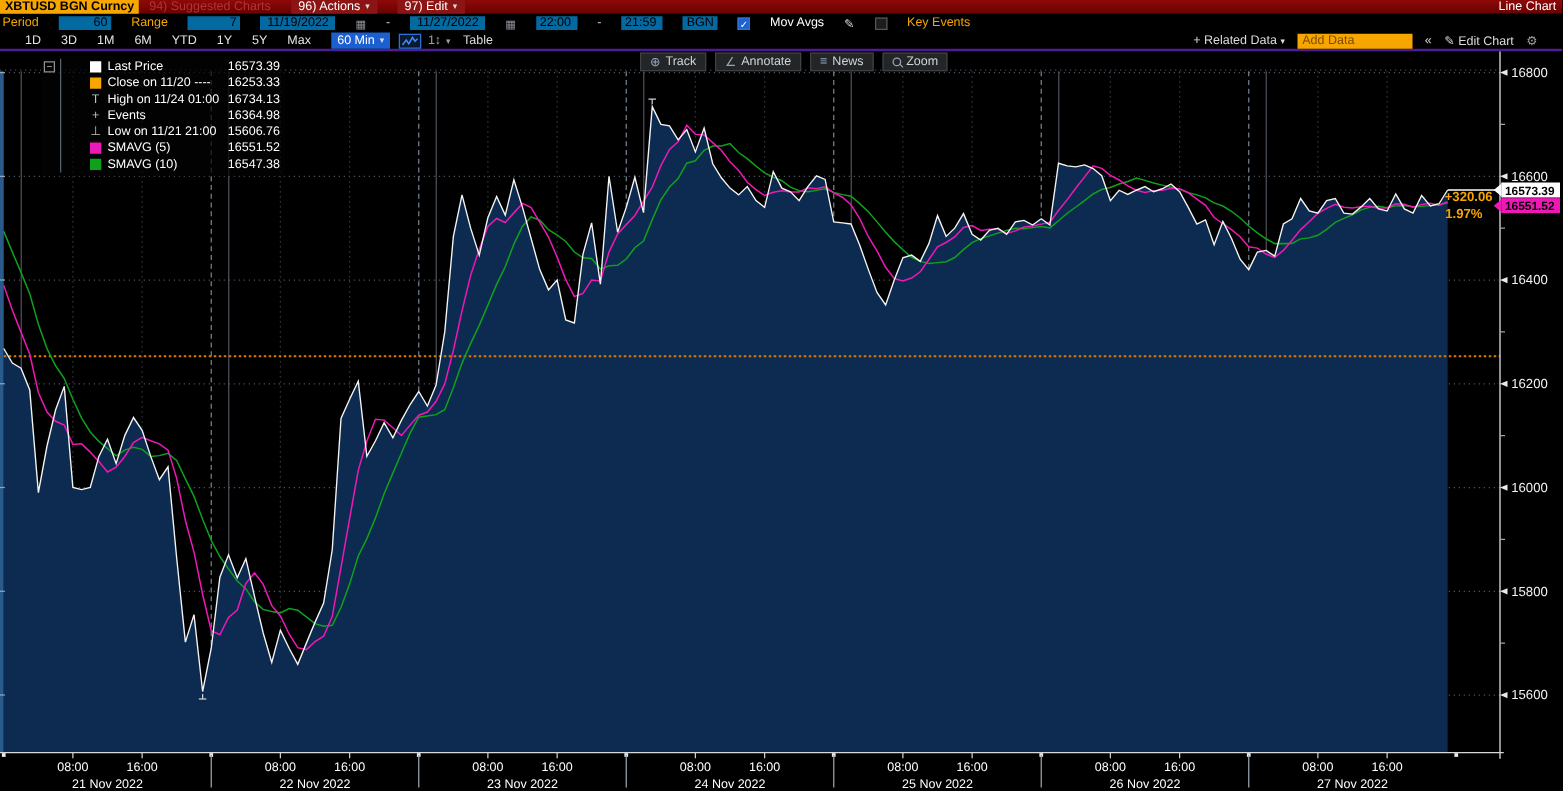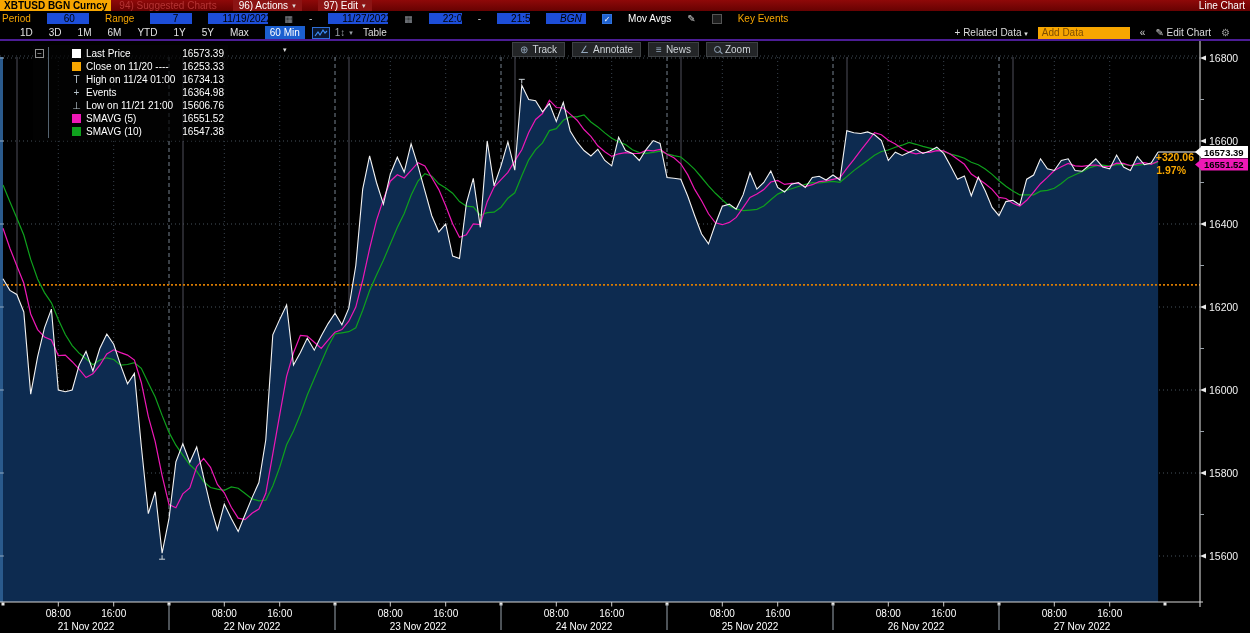--- a/index.html
+++ b/index.html
@@ -13,39 +13,39 @@
   .sec-box { background:#f7a600; color:#000; padding:0 4px; height:11px; font-weight:bold; white-space:nowrap;text-align:center; }
   .sugg { color:#b43434; margin-left:8px; white-space:nowrap; }
   .rmenu { color:#fff; margin-left:16px; display:flex; align-items:center; gap:4px;
     background:#8c1414; padding:0 6px; height:11px; white-space:nowrap; }
   .caret { font-size:7px; color:#ddd; }
   .bar1-right { margin-left:auto; color:#fff; padding-right:5px; }
 
   
   .bar2 { height:15px; background:#000; display:flex; align-items:center;
     font-size:10px; gap:16px; padding-left:2px; color:#f7a600; }
-  .fld { background:#1d4ed8; color:#000; height:11px; line-height:11px; padding:0 14px; white-space:nowrap; }
+  .fld { background:#0369a1; color:#000; height:11px; line-height:11px; padding:0 3px; white-space:nowrap; }
   .w40 { width:42px; text-align:right; }
   .w58 { width:60px; text-align:center; }
   .w30 { width:33px; text-align:left; }
-  .w24 { width:40px; text-align:left;font-style:italic; }
+  .w24 { width:28px; text-align:right; }
   .cal { color:#8a8f96; font-size:9px; }
   .dash { color:#ccc; }
   .cb { width:10px; height:10px; flex:none; font-size:8px; line-height:9px; text-align:center; }
   .cb-checked { background:#1f62cf; color:#fff; border:1px solid #2f72df; }
   .cb-empty { background:#1d1d1d; border:1px solid #555; }
   .lbl-white { color:#fff; }
   .pencil { color:#d0d0d0; }
 
   
   .bar3 { height:15px; background:#000; display:flex; align-items:center;
     font-size:10px; color:#dcdcdc; padding:0 20px; border-bottom:2px solid #4c1d95; }
   .preset { margin-right:16px; color:#e3e3e3; }
   .intv { background:#1b5fd0; color:#fff; padding:0 5px; height:13px; line-height:13px;
-    display:flex; align-items:center; gap:4px; margin-right:7px;flex-direction:column; }
+    display:flex; align-items:center; gap:4px; margin-right:7px; }
   .chart-ic { width:18px; height:12px; border:1px solid #2f6fd8; background:#0a1830;
     display:flex; align-items:center; justify-content:center; margin-right:5px; }
   .style-ic { color:#9aa0a6; margin-right:4px; }
   .mini-caret { color:#9aa0a6; font-size:7px; margin-right:10px; }
   .rgroup { margin-left:auto; display:flex; align-items:center; gap:10px; }
   .adddata { background:#f7a600; color:#7d4d00; width:92px; height:12px; line-height:12px; padding:0 4px; }
   .chev { color:#d5d5d5; }
   .gear { color:#9c9c9c; }
 
   

